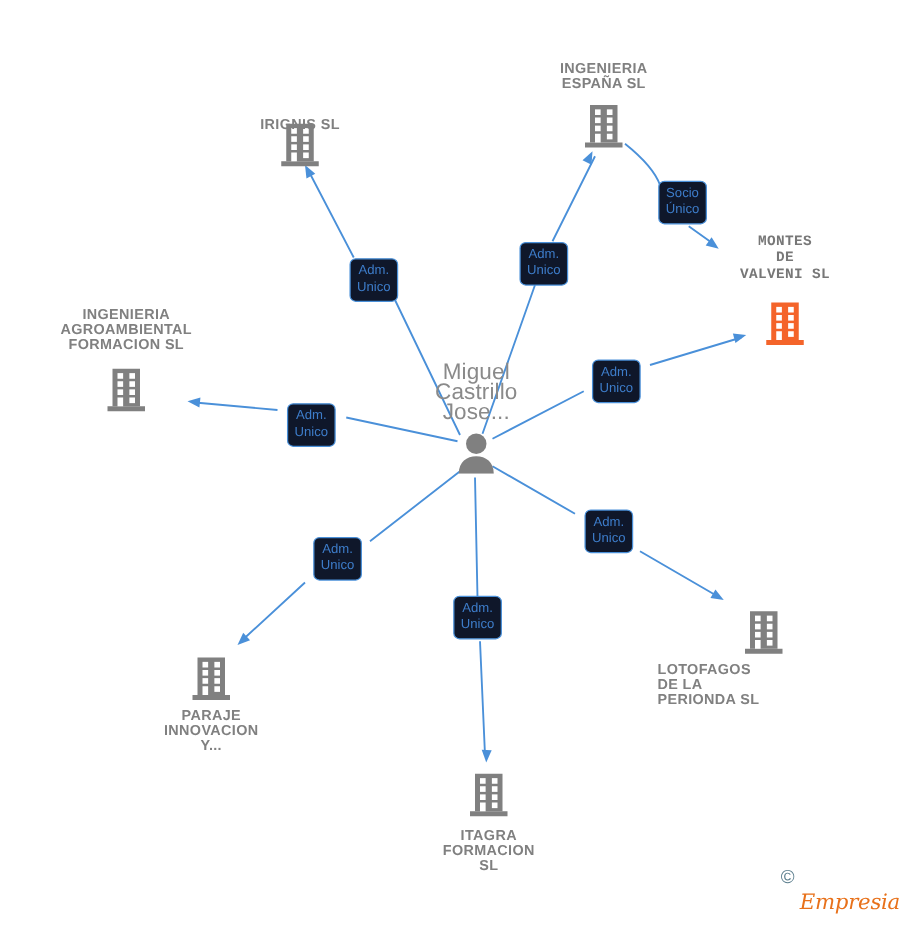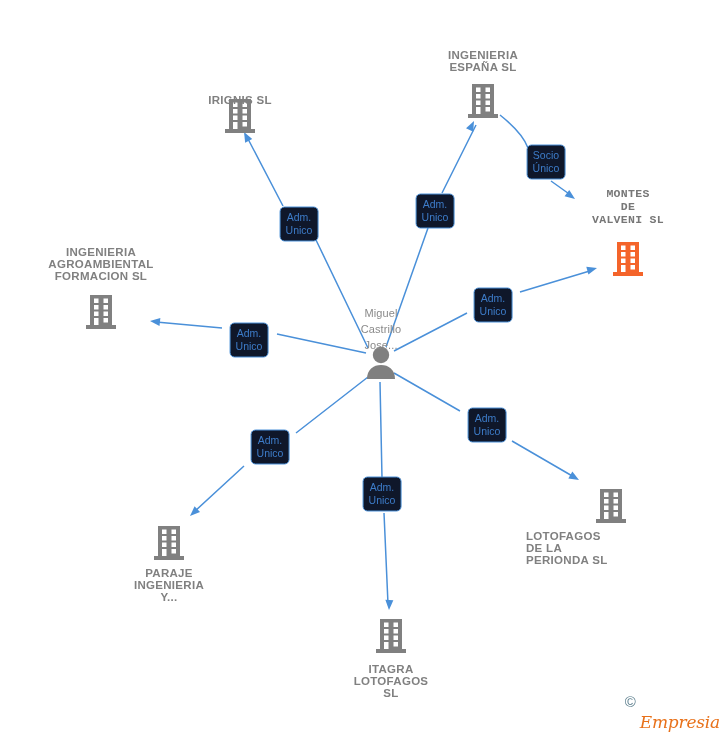--- a/index.html
+++ b/index.html
@@ -26,25 +26,24 @@
   }
   .node-label {
     font-size: 11.5px;
     letter-spacing: 0.3px;
     color: #808080;
     font-weight: bold;
     white-space: pre-line;
   }
   .node-label.person {
     font-weight: normal;
-    font-size: 11px;
+    font-size: 18px;
     line-height: 16px;
     letter-spacing: 0.1px;
     color: #8a8a8a;
-    margin-top: 16px;
   }
   .node-label.highlight {
     color: #777777;
   }
   .icon-wrap {
     display: block;
     line-height: 0;
   }
 
   .edge-label {
@@ -210,21 +209,21 @@
               <rect x="20.5" y="12" width="4.5" height="4.5"></rect>
               <rect x="11" y="18.5" width="4.5" height="4.5"></rect>
               <rect x="20.5" y="18.5" width="4.5" height="4.5"></rect>
               <rect x="20.5" y="25" width="4.5" height="4.5"></rect>
               <rect x="11" y="25" width="4.5" height="7"></rect>
             </g>
           </svg></span>
       </div>
       <div style="position: absolute; left: 169px; top: 567px; width: 170px; margin-left: -85px; text-align: center;">
         <div class="node-label">PARAJE
-INGENIERIA
+INNOVACION
 Y...</div>
       </div>
       <div style="position: absolute; left: 391px; top: 636px; transform: translate(-50%, -50%);">
         <span class="icon-wrap"><svg width="36" height="38" viewBox="0 0 36 38">
             <g fill="#808080">
               <rect x="7" y="2" width="22" height="30"></rect>
               <rect x="3" y="32" width="30" height="4"></rect>
             </g>
             <g fill="#ffffff">
               <rect x="11" y="5.5" width="4.5" height="4.5"></rect>
@@ -233,21 +232,21 @@
               <rect x="20.5" y="12" width="4.5" height="4.5"></rect>
               <rect x="11" y="18.5" width="4.5" height="4.5"></rect>
               <rect x="20.5" y="18.5" width="4.5" height="4.5"></rect>
               <rect x="20.5" y="25" width="4.5" height="4.5"></rect>
               <rect x="11" y="25" width="4.5" height="7"></rect>
             </g>
           </svg></span>
       </div>
       <div style="position: absolute; left: 391px; top: 663px; width: 170px; margin-left: -85px; text-align: center;">
         <div class="node-label">ITAGRA
-LOTOFAGOS
+FORMACION
 SL</div>
       </div>
       <div style="position: absolute; left: 611px; top: 506px; transform: translate(-50%, -50%);">
         <span class="icon-wrap"><svg width="36" height="38" viewBox="0 0 36 38">
             <g fill="#808080">
               <rect x="7" y="2" width="22" height="30"></rect>
               <rect x="3" y="32" width="30" height="4"></rect>
             </g>
             <g fill="#ffffff">
               <rect x="11" y="5.5" width="4.5" height="4.5"></rect>

